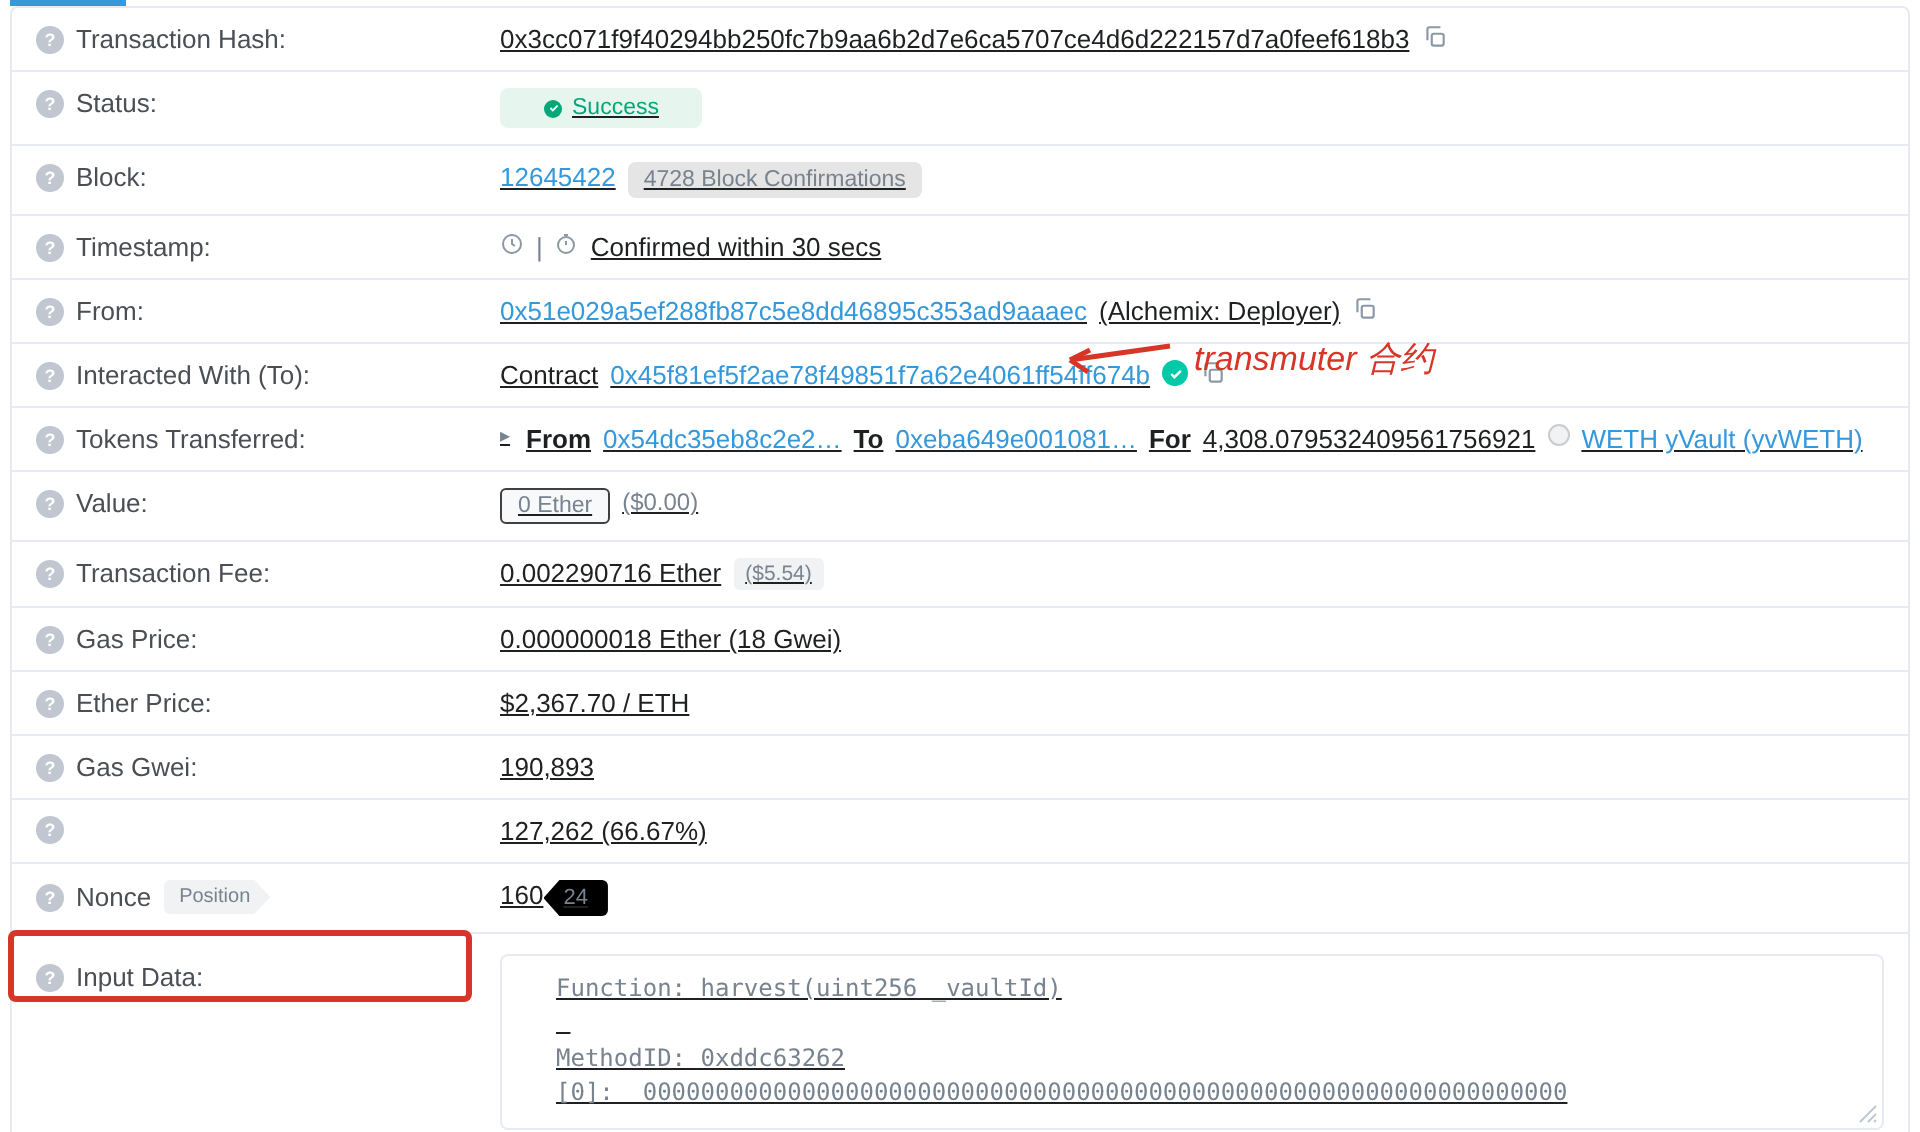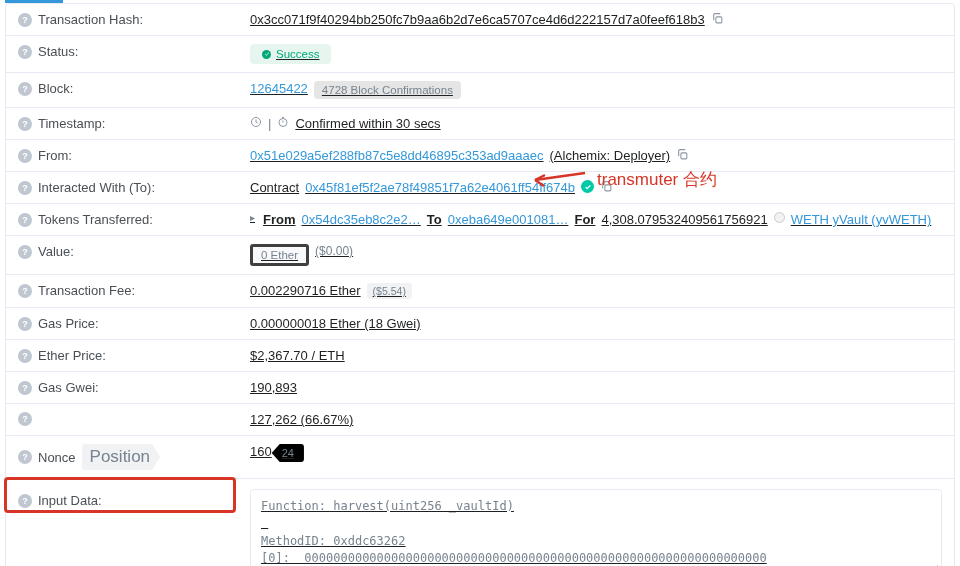--- a/index.html
+++ b/index.html
@@ -7,38 +7,38 @@
     .container { border: 1px solid #e7eaf3; border-radius: 4px; margin: 0 5px 5px 5px; background: #fff; }
     .active-tab-indicator { height: 3px; background: #3498db; width: 58px; margin-left: 5px; margin-bottom: 0; }
     .row { display: flex; align-items: flex-start; padding: 8px 12px; border-bottom: 1px solid #e7eaf3; min-height: 30px; }
     .row:last-child { border-bottom: none; }
     .label-col { display: flex; align-items: center; gap: 6px; width: 232px; flex-shrink: 0; }
     .value-col { display: flex; align-items: flex-start; gap: 6px; flex-wrap: wrap; flex: 1; text-decoration: underline; }
     .help-icon { width: 14px; height: 14px; border-radius: 50%; background: #c0c7d0; color: #fff; font-size: 9px; display: inline-flex; align-items: center; justify-content: center; font-weight: bold; flex-shrink: 0; }
     .label-text { color: #4a4f55; }
     .copy-icon { display: inline-flex; align-items: center; justify-content: center; cursor: pointer; }
     .copy-icon svg { width: 13px; height: 13px; }
-    .badge-success { display: inline-flex; align-items: center; gap: 5px; background: #e6f6ef; color: #00a878; padding: 4px 12px; border-radius: 4px; font-size: 11.5px; }
+    .badge-success { display: inline-flex; align-items: center; gap: 5px; background: #e6f6ef; color: #00a878; padding: 4px 22px; border-radius: 4px; font-size: 11.5px; }
     .check-circle { width: 9px; height: 9px; border-radius: 50%; background: #00a878; display: inline-flex; align-items: center; justify-content: center; }
     .check-circle svg { width: 6px; height: 6px; }
     .link { color: #3498db; text-decoration: none; }
     .badge-gray { background: #e5e5e5; color: #77838f; padding: 3px 8px; border-radius: 4px; font-size: 11.5px; }
     .clock-icon svg { width: 12px; height: 12px; }
     .verified-icon { width: 13px; height: 13px; background: #00c9a7; border-radius: 50%; display: inline-flex; align-items: center; justify-content: center; }
     .verified-icon svg { width: 8px; height: 8px; }
     .divider { color: #77838f; }
     .small-text { color: #77838f; font-size: 12px; }
     .caret-right { color: #77838f; font-size: 10px; margin-right: 2px; }
     .token-icon-placeholder { width: 11px; height: 11px; border-radius: 50%; background: #f1f2f4; border: 1px solid #ccc; display: inline-block; }
-    .badge-value { background: #f8f9fa; border: 3px solid #404040; padding: 2px 8px; border-radius: 3px; font-size: 11.5px; color: #77838f; }
-    .badge-pos { background: #f1f2f4; color: #77838f; padding: 3px 10px 3px 8px; border-radius: 3px; font-size: 17px; clip-path: polygon(0 0, calc(100% - 8px) 0, 100% 50%, calc(100% - 8px) 100%, 0 100%); }
+    .badge-value { background: #f8f9fa; border: 1px solid #404040; padding: 2px 8px; border-radius: 3px; font-size: 11.5px; color: #77838f; }
+    .badge-pos { background: #f1f2f4; color: #77838f; padding: 3px 10px 3px 8px; border-radius: 3px; font-size: 10px; clip-path: polygon(0 0, calc(100% - 8px) 0, 100% 50%, calc(100% - 8px) 100%, 0 100%); }
     .badge-nonce-val { background: #000000; color: #77838f; padding: 3px 10px; border-radius: 3px; font-size: 11px; clip-path: polygon(8px 0, 100% 0, 100% 100%, 8px 100%, 0 50%); margin-left: -6px; }
     .textarea-box { width: 100%; border: 1px solid #e7eaf3; border-radius: 4px; padding: 8px 10px; font-family: ui-monospace, SFMono-Regular, Menlo, Consolas, monospace; font-size: 12px; color: #77838f; line-height: 1.45; resize: none; overflow: auto; position: relative; min-height: 72px; }
     .resizer { position: absolute; right: 2px; bottom: 2px; width: 10px; height: 10px; }
-    .func-line { white-space: pre; }
+    .func-line { white-space: pre; margin-left: 17px; }
     .highlight-box { position: absolute; border: 3px solid #d73527; border-radius: 4px; pointer-events: none; }
     .arrow-annotation { position: absolute; color: #d73527; font-size: 17px; display: flex; align-items: center; gap: 8px; }
     .arrow-annotation svg { width: 56px; height: 18px; }
     .input-data-row .value-col { display: block; }
     .input-data-row { padding-top: 10px; padding-bottom: 10px; }
   </style>
 </head>
 <body>
 
 <div class="active-tab-indicator"></div>
@@ -142,21 +142,21 @@
             <path d="M2 5 L4 7 L8 3" stroke="#fff" stroke-width="1.5" fill="none"></path>
           </svg>
       </span>
       <span class="copy-icon">
         <svg viewBox="0 0 24 24" fill="none" stroke="#8c98a4" stroke-width="2">
             <rect x="9" y="9" width="11" height="11" rx="2"></rect>
             <path d="M5 15V5a2 2 0 0 1 2-2h10"></path>
           </svg>
       </span>
     </div>
-    <div class="arrow-annotation" style="left:527px; top:-4px;">
+    <div class="arrow-annotation" style="left:527px; top:-4px;font-style:italic;">
       <svg viewBox="0 0 56 18">
           <path d="M2 9 L52 2" stroke="#d73527" stroke-width="2.5" fill="none"></path>
           <path d="M2 9 L12 4 M2 9 L11 15" stroke="#d73527" stroke-width="2.5" fill="none"></path>
         </svg>
       <span>transmuter 合约</span>
     </div>
   </div>
 
   <div class="row">
     <div class="label-col">

